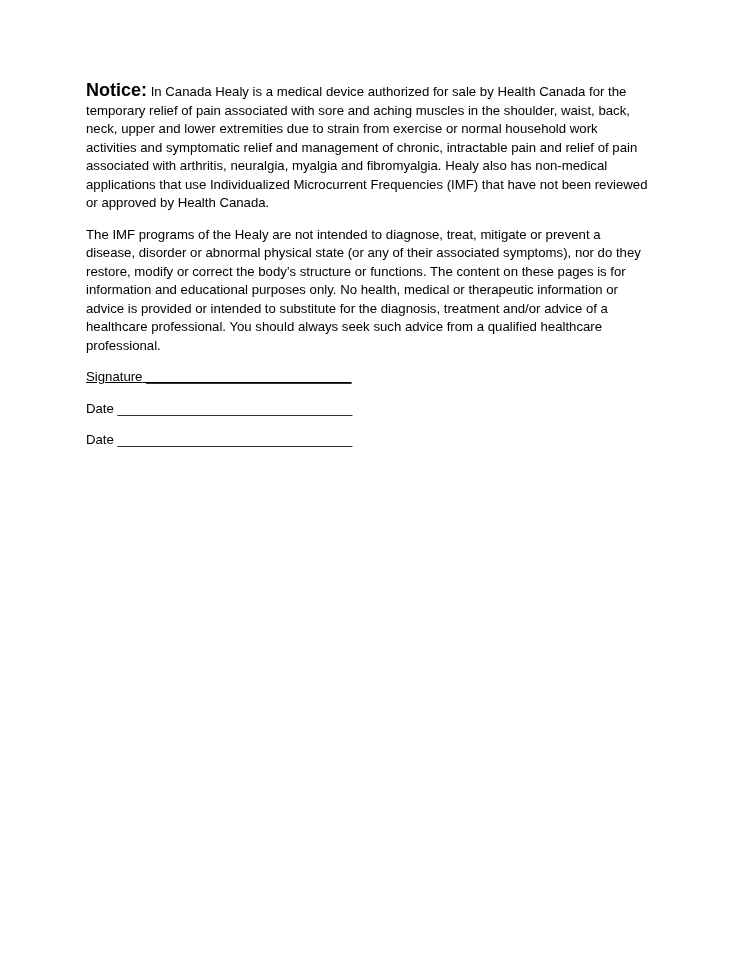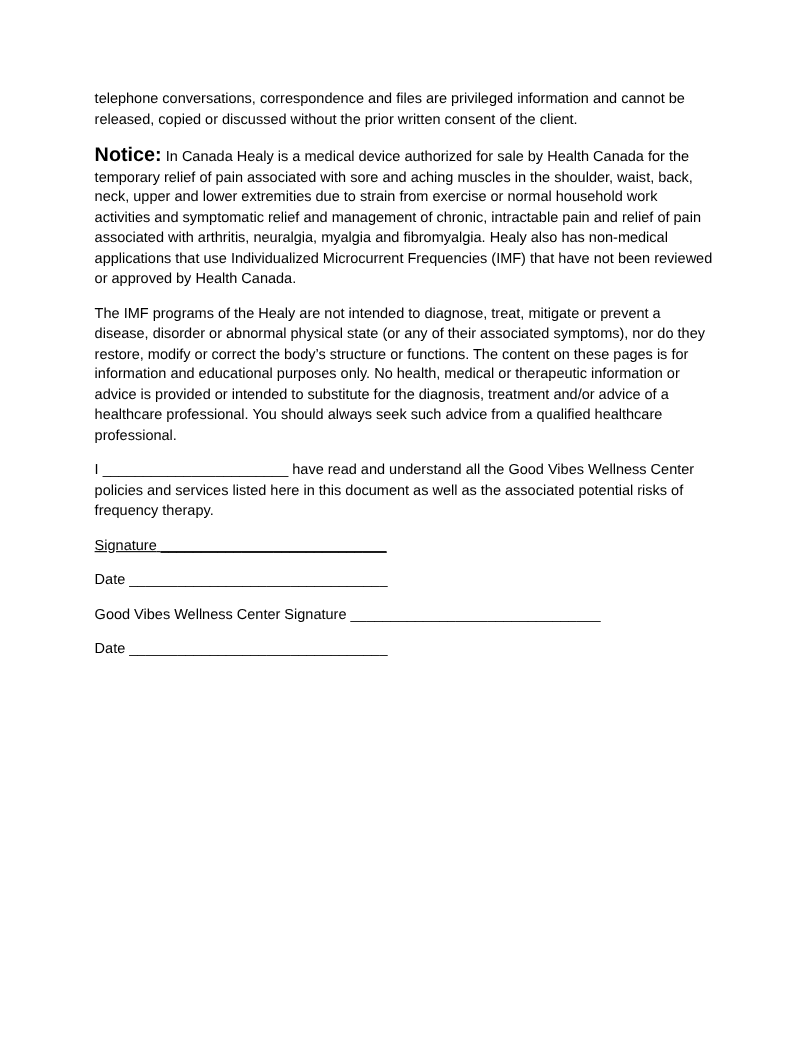--- a/index.html
+++ b/index.html
@@ -40,48 +40,38 @@
   .blank {
     letter-spacing: 0;
     white-space: nowrap;
   }
 </style>
 </head>
 <body>
 
 <div class="page">
 
-  <p>telephone conversations, correspondence and files are privileged information and cannot be released, copied or discussed without the prior written consent of the client.</p>
 
   <p>
     <span class="notice-label">Notice:</span>
     <span>In Canada Healy is a medical device authorized for sale by Health Canada for the temporary relief of pain associated with sore and aching muscles in the shoulder, waist, back, neck, upper and lower extremities due to strain from exercise or normal household work activities and symptomatic relief and management of chronic, intractable pain and relief of pain associated with arthritis, neuralgia, myalgia and fibromyalgia. Healy also has non-medical applications that use Individualized Microcurrent Frequencies (IMF) that have not been reviewed or approved by Health Canada.</span>
   </p>
 
   <p>The IMF programs of the Healy are not intended to diagnose, treat, mitigate or prevent a disease, disorder or abnormal physical state (or any of their associated symptoms), nor do they restore, modify or correct the body’s structure or functions. The content on these pages is for information and educational purposes only. No health, medical or therapeutic information or advice is provided or intended to substitute for the diagnosis, treatment and/or advice of a healthcare professional. You should always seek such advice from a qualified healthcare professional.</p>
 
-  <p>
-    <span>I</span>
-    <span class="blank">_______________________</span>
-    <span>have read and understand all the Good Vibes Wellness Center policies and services listed here in this document as well as the associated potential risks of frequency therapy.</span>
-  </p>
 
   <p class="client-sig-row">
     <span>Signature</span>
     <span class="blank">____________________________</span>
   </p>
 
   <p>
     <span>Date</span>
     <span class="blank">________________________________</span>
   </p>
 
-  <p class="center-sig-row">
-    <span>Good Vibes Wellness Center Signature</span>
-    <span class="blank">_______________________________</span>
-  </p>
 
   <p>
     <span>Date</span>
     <span class="blank">________________________________</span>
   </p>
 
 </div>
 
 </body></html>

